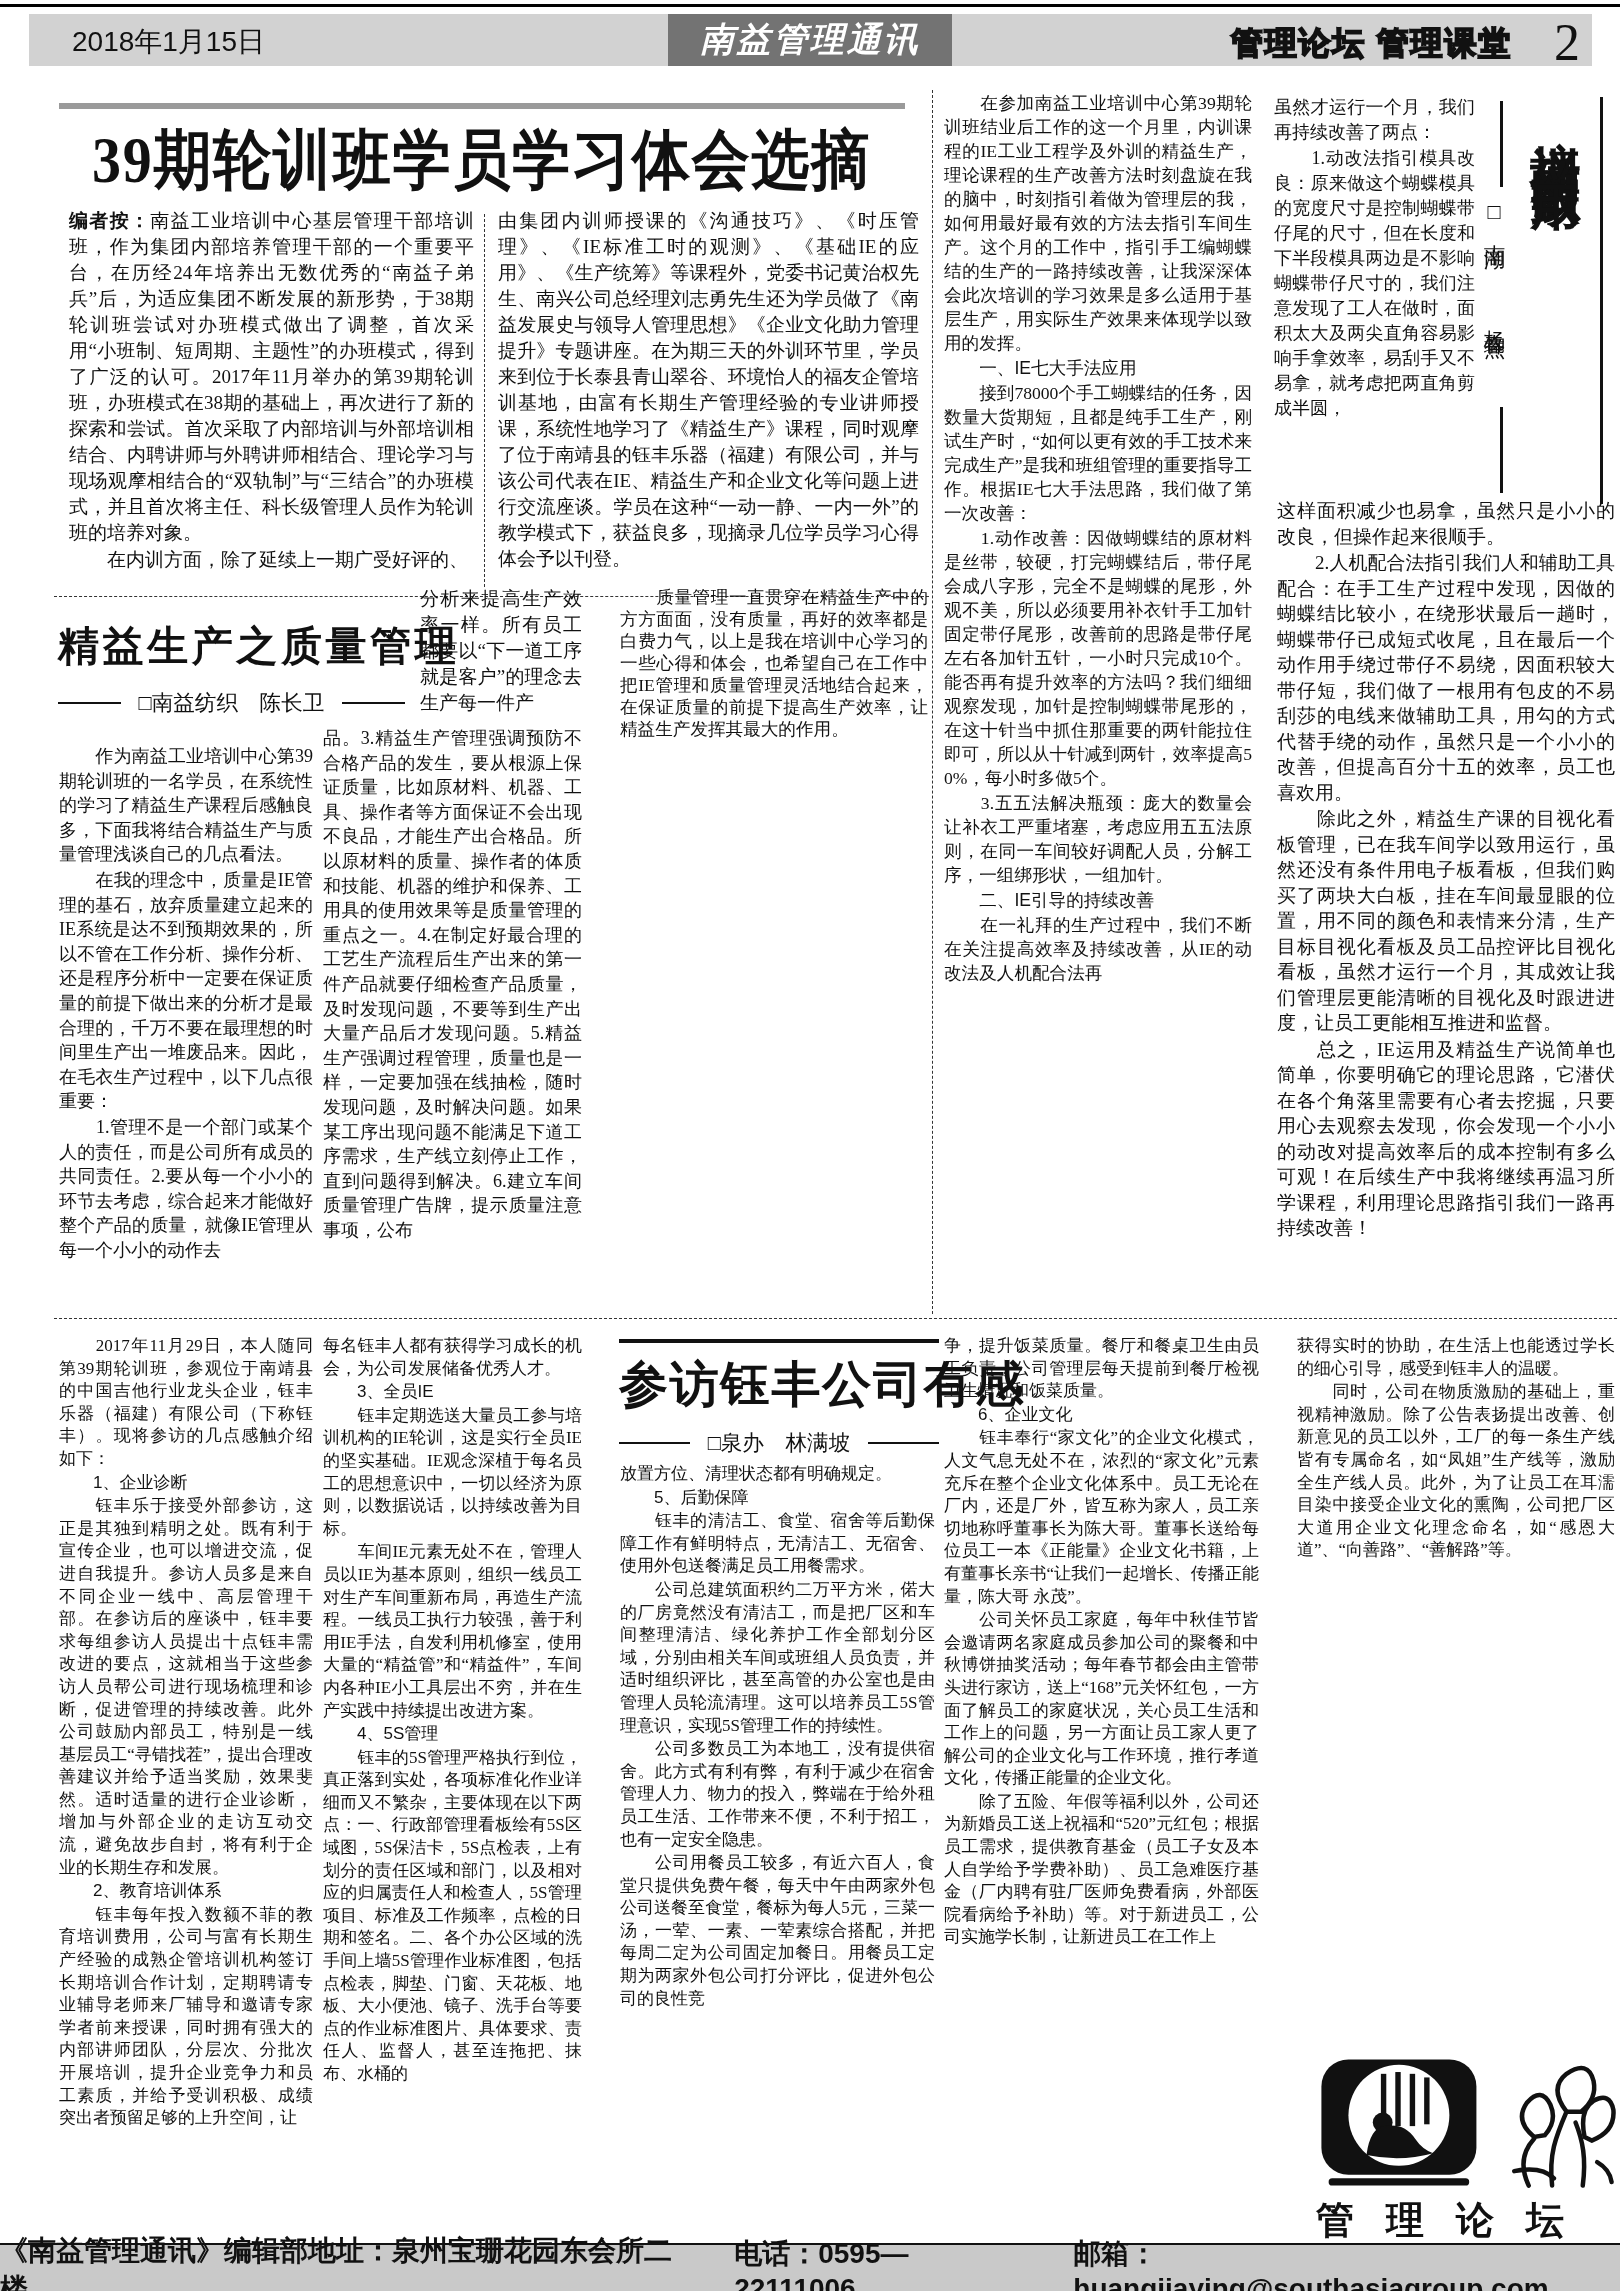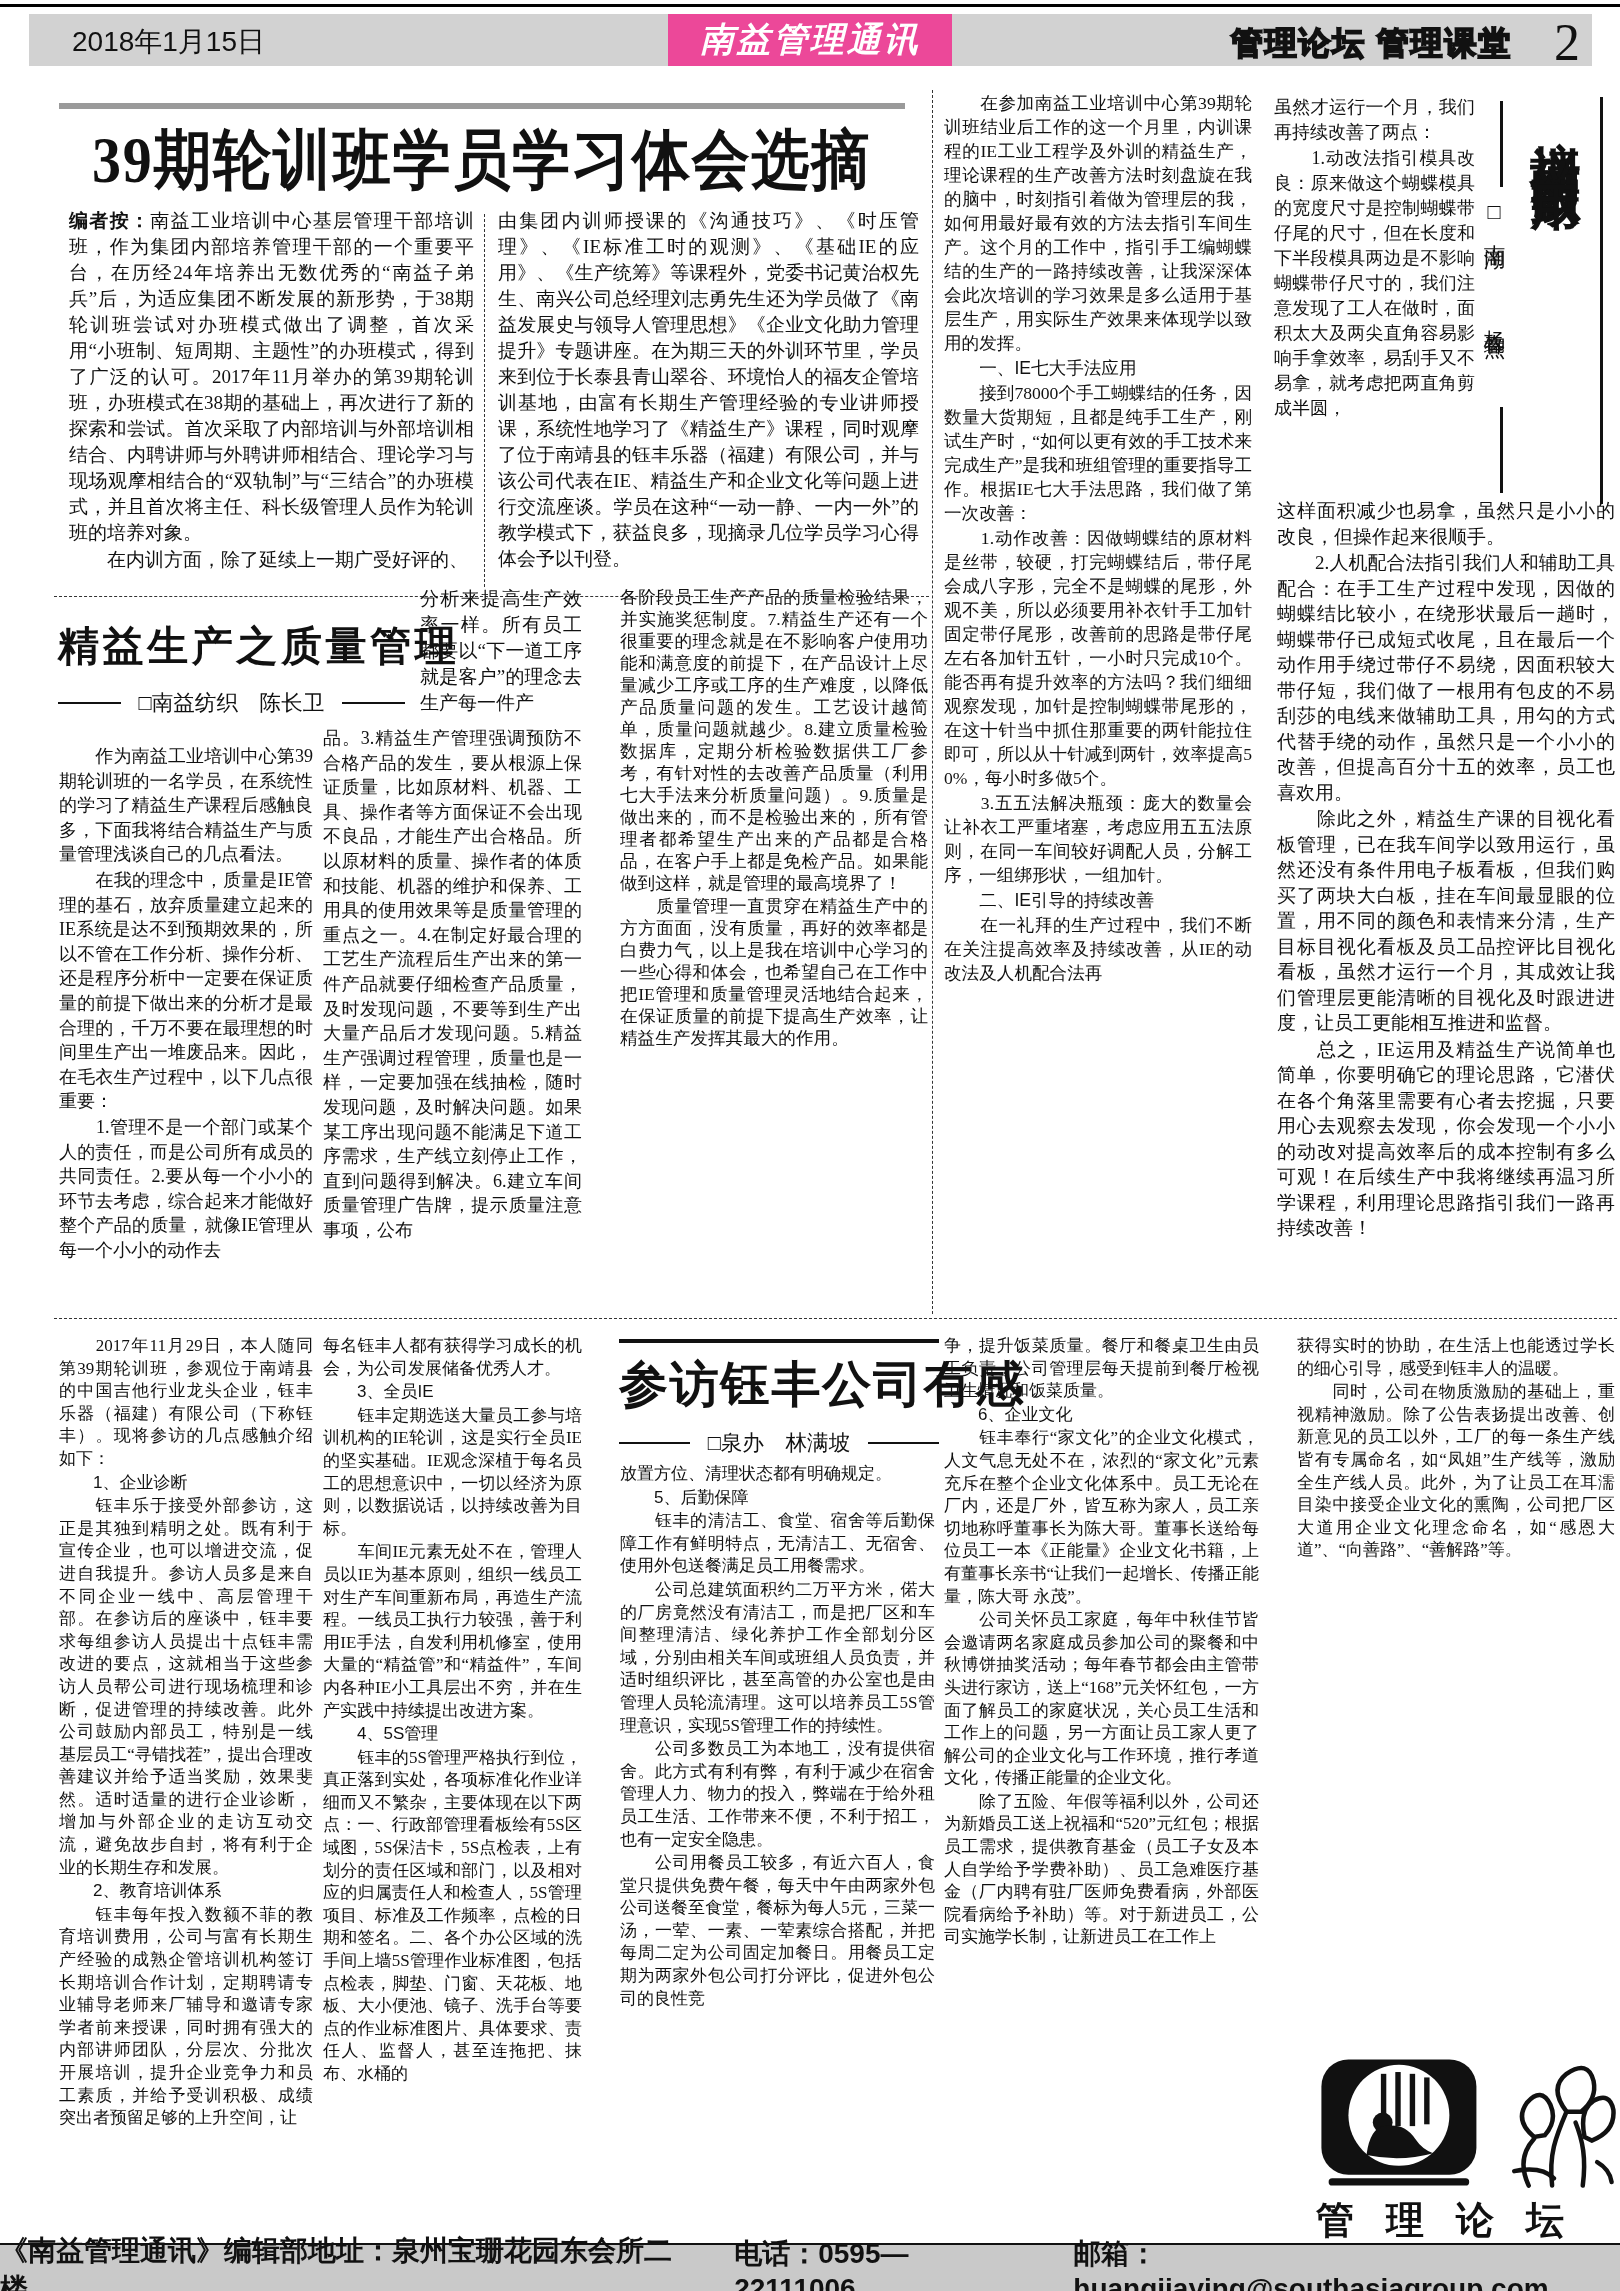--- a/index.html
+++ b/index.html
@@ -3,21 +3,21 @@
 <meta charset="utf-8">
 <style>
   html,body{margin:0;padding:0;background:#888;}
   #page{position:relative;width:1620px;height:2292px;background:#fff;overflow:hidden;
         font-family:"Liberation Serif","DejaVu Serif",serif;color:#111;}
   .abs{position:absolute;}
   
   .topline{left:0;top:3.6px;width:1620px;height:3.6px;background:#000;}
   .hbar{left:29px;top:14.4px;width:1563px;height:52px;background:#d2d2d2;}
   .hdate{left:72px;top:23.4px;font-family:"Liberation Sans",sans-serif;font-weight:400;font-size:28px;}
-  .mastbox{left:668px;top:14.4px;width:284px;height:52px;background:#ec4899;display:flex;align-items:center;justify-content:center;}
+  .mastbox{left:668px;top:14.4px;width:284px;height:52px;background:#737373;display:flex;align-items:center;justify-content:center;}
   .mast{color:#fff;font-weight:700;font-style:italic;font-size:34px;letter-spacing:2.7px;}
   .hsec{right:108px;top:21.6px;font-family:"Liberation Sans",sans-serif;font-weight:700;font-size:32px;
         color:#fff;-webkit-text-stroke:1.8px #111;letter-spacing:1.8px;}
   .hpage{right:40px;top:12.6px;font-size:52px;}
   
   .grayrule{background:#9a9a9a;}
   .dashv{border-left:1.8px dashed #333;width:0;}
   .dashh{border-top:1.8px dashed #333;height:0;}
   .vline{background:#111;width:2.7px;}
   
@@ -89,21 +89,20 @@
   </div>
   <div class="abs col leanc1" style="left:58px;top:743px;width:256px;height:569px;">
       <p>　　作为南益工业培训中心第39期轮训班的一名学员，在系统性的学习了精益生产课程后感触良多，下面我将结合精益生产与质量管理浅谈自己的几点看法。</p>
       <p>　　在我的理念中，质量是IE管理的基石，放弃质量建立起来的IE系统是达不到预期效果的，所以不管在工作分析、操作分析、还是程序分析中一定要在保证质量的前提下做出来的分析才是最合理的，千万不要在最理想的时间里生产出一堆废品来。因此，在毛衣生产过程中，以下几点很重要：</p>
       <p>　　1.管理不是一个部门或某个人的责任，而是公司所有成员的共同责任。2.要从每一个小小的环节去考虑，综合起来才能做好整个产品的质量，就像IE管理从每一个小小的动作去</p>
     </div>
   <div class="abs col leanc2" style="left:322px;top:725px;width:261px;height:587px;">
       <p>品。3.精益生产管理强调预防不合格产品的发生，要从根源上保证质量，比如原材料、机器、工具、操作者等方面保证不会出现不良品，才能生产出合格品。所以原材料的质量、操作者的体质和技能、机器的维护和保养、工用具的使用效果等是质量管理的重点之一。4.在制定好最合理的工艺生产流程后生产出来的第一件产品就要仔细检查产品质量，及时发现问题，不要等到生产出大量产品后才发现问题。5.精益生产强调过程管理，质量也是一样，一定要加强在线抽检，随时发现问题，及时解决问题。如果某工序出现问题不能满足下道工序需求，生产线立刻停止工作，直到问题得到解决。6.建立车间质量管理广告牌，提示质量注意事项，公布</p>
     </div>
   <div class="abs col leanc3" style="left:619px;top:585px;width:310px;height:727px;">
-      <p>各阶段员工生产产品的质量检验结果，并实施奖惩制度。7.精益生产还有一个很重要的理念就是在不影响客户使用功能和满意度的前提下，在产品设计上尽量减少工序或工序的生产难度，以降低产品质量问题的发生。工艺设计越简单，质量问题就越少。8.建立质量检验数据库，定期分析检验数据供工厂参考，有针对性的去改善产品质量（利用七大手法来分析质量问题）。9.质量是做出来的，而不是检验出来的，所有管理者都希望生产出来的产品都是合格品，在客户手上都是免检产品。如果能做到这样，就是管理的最高境界了！</p>
       <p>　　质量管理一直贯穿在精益生产中的方方面面，没有质量，再好的效率都是白费力气，以上是我在培训中心学习的一些心得和体会，也希望自己在工作中把IE管理和质量管理灵活地结合起来，在保证质量的前提下提高生产效率，让精益生产发挥其最大的作用。</p>
     </div>
 
   <div class="abs col a1c3" style="left:943px;top:90px;width:310px;height:1224px;">
       <p>　　在参加南益工业培训中心第39期轮训班结业后工作的这一个月里，内训课程的IE工业工程学及外训的精益生产，理论课程的生产改善方法时刻盘旋在我的脑中，时刻指引着做为管理层的我，如何用最好最有效的方法去指引车间生产。这个月的工作中，指引手工编蝴蝶结的生产的一路持续改善，让我深深体会此次培训的学习效果是多么适用于基层生产，用实际生产效果来体现学以致用的发挥。</p>
       <p class="subhead">一、IE七大手法应用</p>
       <p>　　接到78000个手工蝴蝶结的任务，因数量大货期短，且都是纯手工生产，刚试生产时，“如何以更有效的手工技术来完成生产”是我和班组管理的重要指导工作。根据IE七大手法思路，我们做了第一次改善：</p>
       <p>　　1.动作改善：因做蝴蝶结的原材料是丝带，较硬，打完蝴蝶结后，带仔尾会成八字形，完全不是蝴蝶的尾形，外观不美，所以必须要用补衣针手工加针固定带仔尾形，改善前的思路是带仔尾左右各加针五针，一小时只完成10个。能否再有提升效率的方法吗？我们细细观察发现，加针是控制蝴蝶带尾形的，在这十针当中抓住那重要的两针能拉住即可，所以从十针减到两针，效率提高50%，每小时多做5个。</p>
       <p>　　3.五五法解决瓶颈：庞大的数量会让补衣工严重堵塞，考虑应用五五法原则，在同一车间较好调配人员，分解工序，一组绑形状，一组加针。</p>
       <p class="subhead">二、IE引导的持续改善</p>

